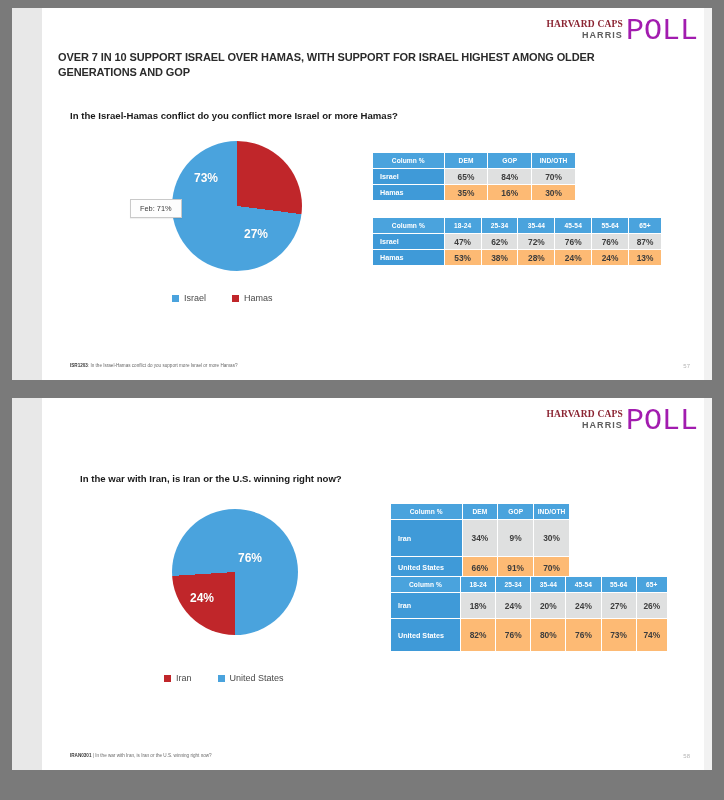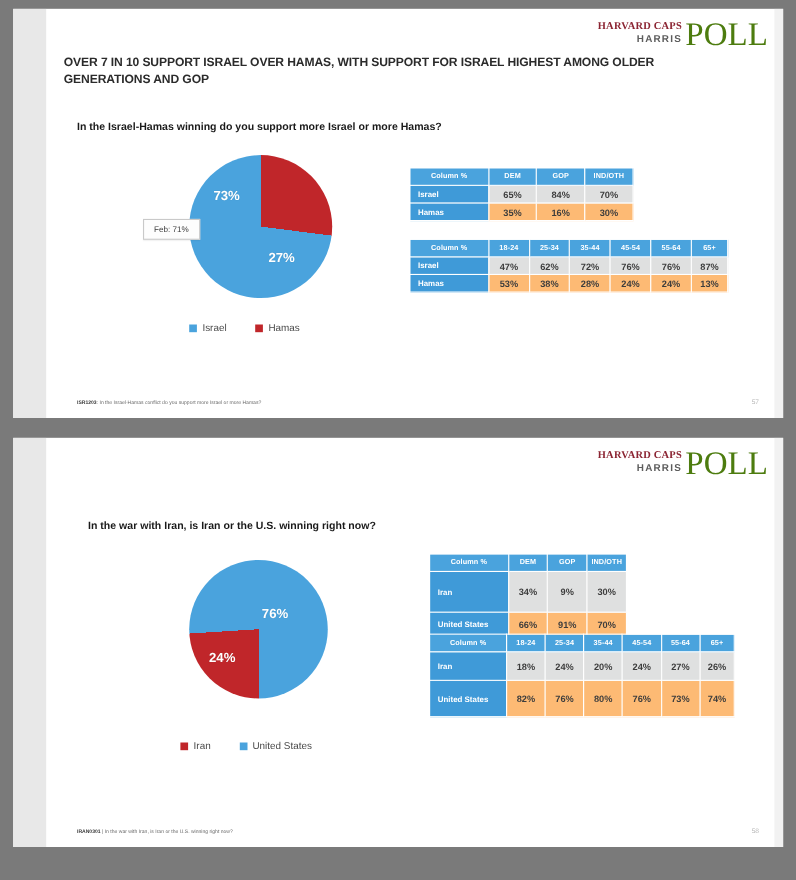--- a/index.html
+++ b/index.html
@@ -37,22 +37,22 @@
   }
   .logo .lw{display:flex;flex-direction:column;align-items:flex-end;line-height:1.0;}
   .logo .l1{
     font-family:"Liberation Serif", serif;
     font-size:9.5px;font-weight:700;color:#8b2432;letter-spacing:.2px;
   }
   .logo .l2{
     font-size:9px;font-weight:700;color:#5d5d5d;letter-spacing:1.1px;margin-top:1px;
   }
   .logo .poll{
-    font-family:Liberation Serif, serif;
-    font-size:30px;color:#4d7c0f;line-height:.78;margin-left:3px;font-weight:400;
+    font-family:Liberation Mono, monospace;
+    font-size:30px;color:#a21caf;line-height:.78;margin-left:3px;font-weight:400;
   }
 
   
   .question{
     position:absolute;
     font-size:9.6px;font-weight:700;color:#1a1a1a;
   }
 
   
   .pie-wrap{position:absolute;}
@@ -120,21 +120,21 @@
     </div>
 
     <div class="logo">
       <div class="lw">
         <div class="l1">HARVARD CAPS</div>
         <div class="l2">HARRIS</div>
       </div>
       <div class="poll">POLL</div>
     </div>
 
-    <div class="question" style="left:58px;top:102px;">In the Israel-Hamas winning do you support more Israel or more Hamas?</div>
+    <div class="question" style="left:58px;top:102px;">In the Israel-Hamas conflict do you conflict more Israel or more Hamas?</div>
 
     <div class="pie-wrap" style="left:160px;top:133px;width:132px;height:132px;">
       <div class="pie" style="width:130px;height:130px;
            background:conic-gradient(from 0deg, #c0262a 0deg 97.2deg, #4aa3dd 97.2deg 360deg);">
         <div class="pie-lbl" style="left:22px;top:30px;">73%</div>
         <div class="pie-lbl" style="left:72px;top:86px;">27%</div>
       </div>
     </div>
 
     <div class="callout" style="left:118px;top:191px;">Feb: 71%</div>

